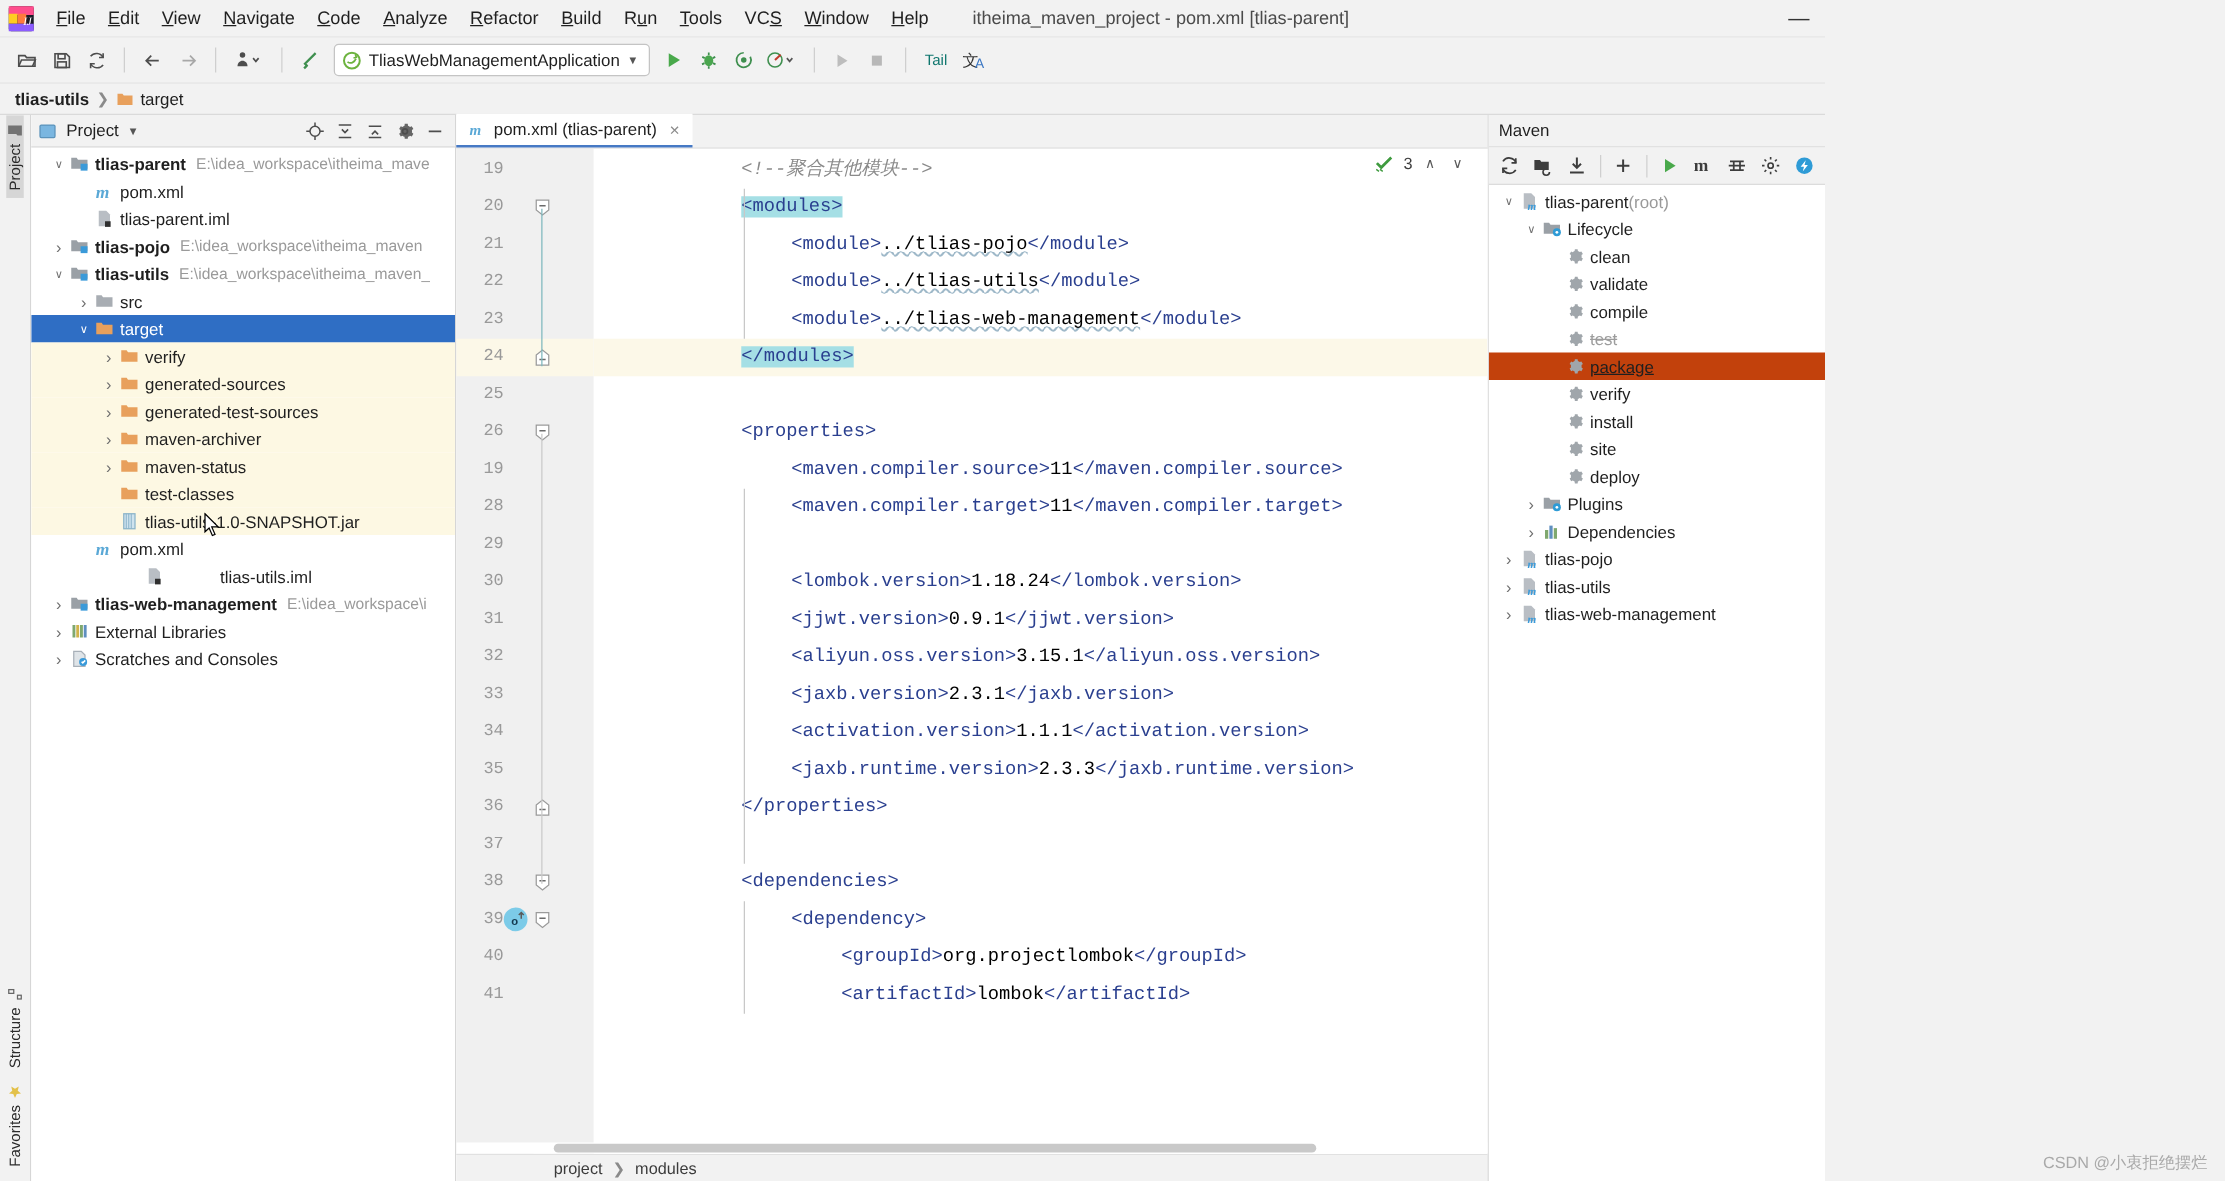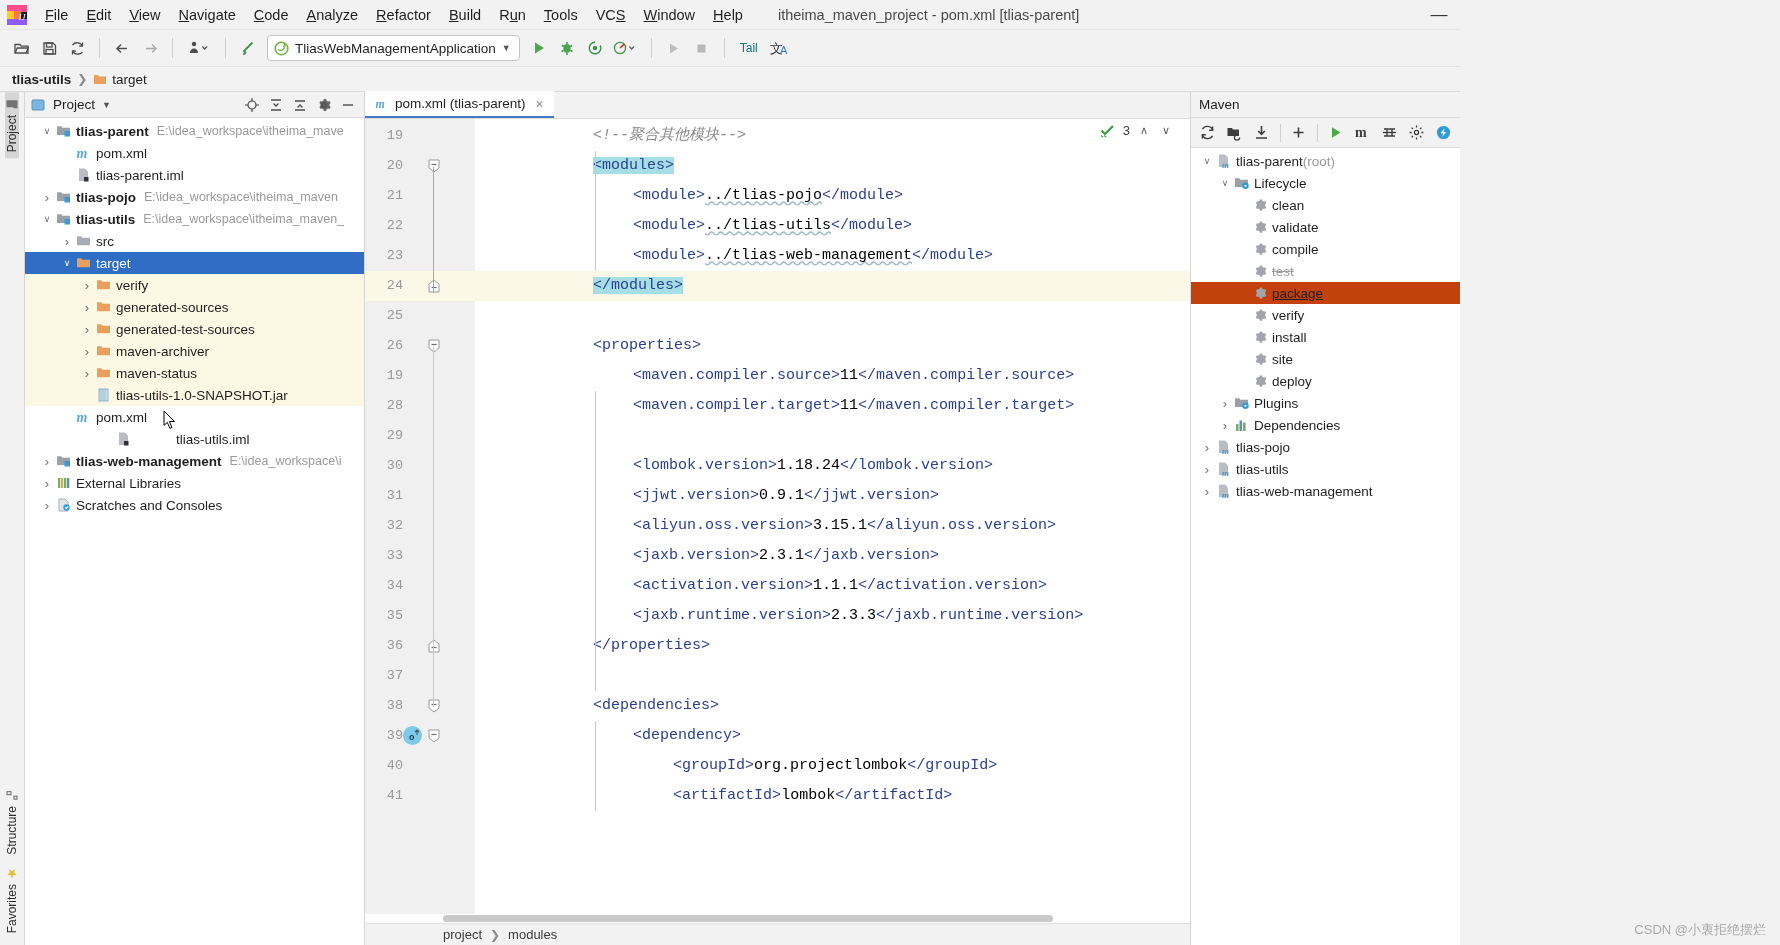--- a/index.html
+++ b/index.html
@@ -527,20 +527,29 @@
             <span class="lbl">maven-archiver</span>
           </div>
           <div class="row childhl" style="padding-left: 54px;">
             <span class="arrow" style="font-size: 13px;">›</span>
             <span class="ico">
               <svg width="16" height="16" viewBox="0 0 16 16">
                 <path d="M1 3.2h4.3l1.1 1.5H14V12.3H1z" fill="#e8a05c"></path>
               </svg>
             </span>
             <span class="lbl">maven-status</span>
+          </div>
+          <div class="row childhl" style="padding-left: 54px;">
+            <span class="arrow"></span>
+            <span class="ico">
+              <svg width="16" height="16" viewBox="0 0 16 16">
+                <path d="M1 3.2h4.3l1.1 1.5H14V12.3H1z" fill="#e8a05c"></path>
+              </svg>
+            </span>
+            <span class="lbl">test-classes</span>
           </div>
           <div class="row childhl" style="padding-left: 54px;">
             <span class="arrow"></span>
             <span class="ico">
               <svg width="16" height="16" viewBox="0 0 16 16">
                 <rect x="3" y="2" width="9" height="12" fill="#cfe3ee" stroke="#8ab3c9"></rect>
                 <path d="M5 2v12M7 2v12M9 2v12" stroke="#8ab3c9" stroke-width="0.8"></path>
               </svg>
             </span>
             <span class="lbl">tlias-utils-1.0-SNAPSHOT.jar</span>

